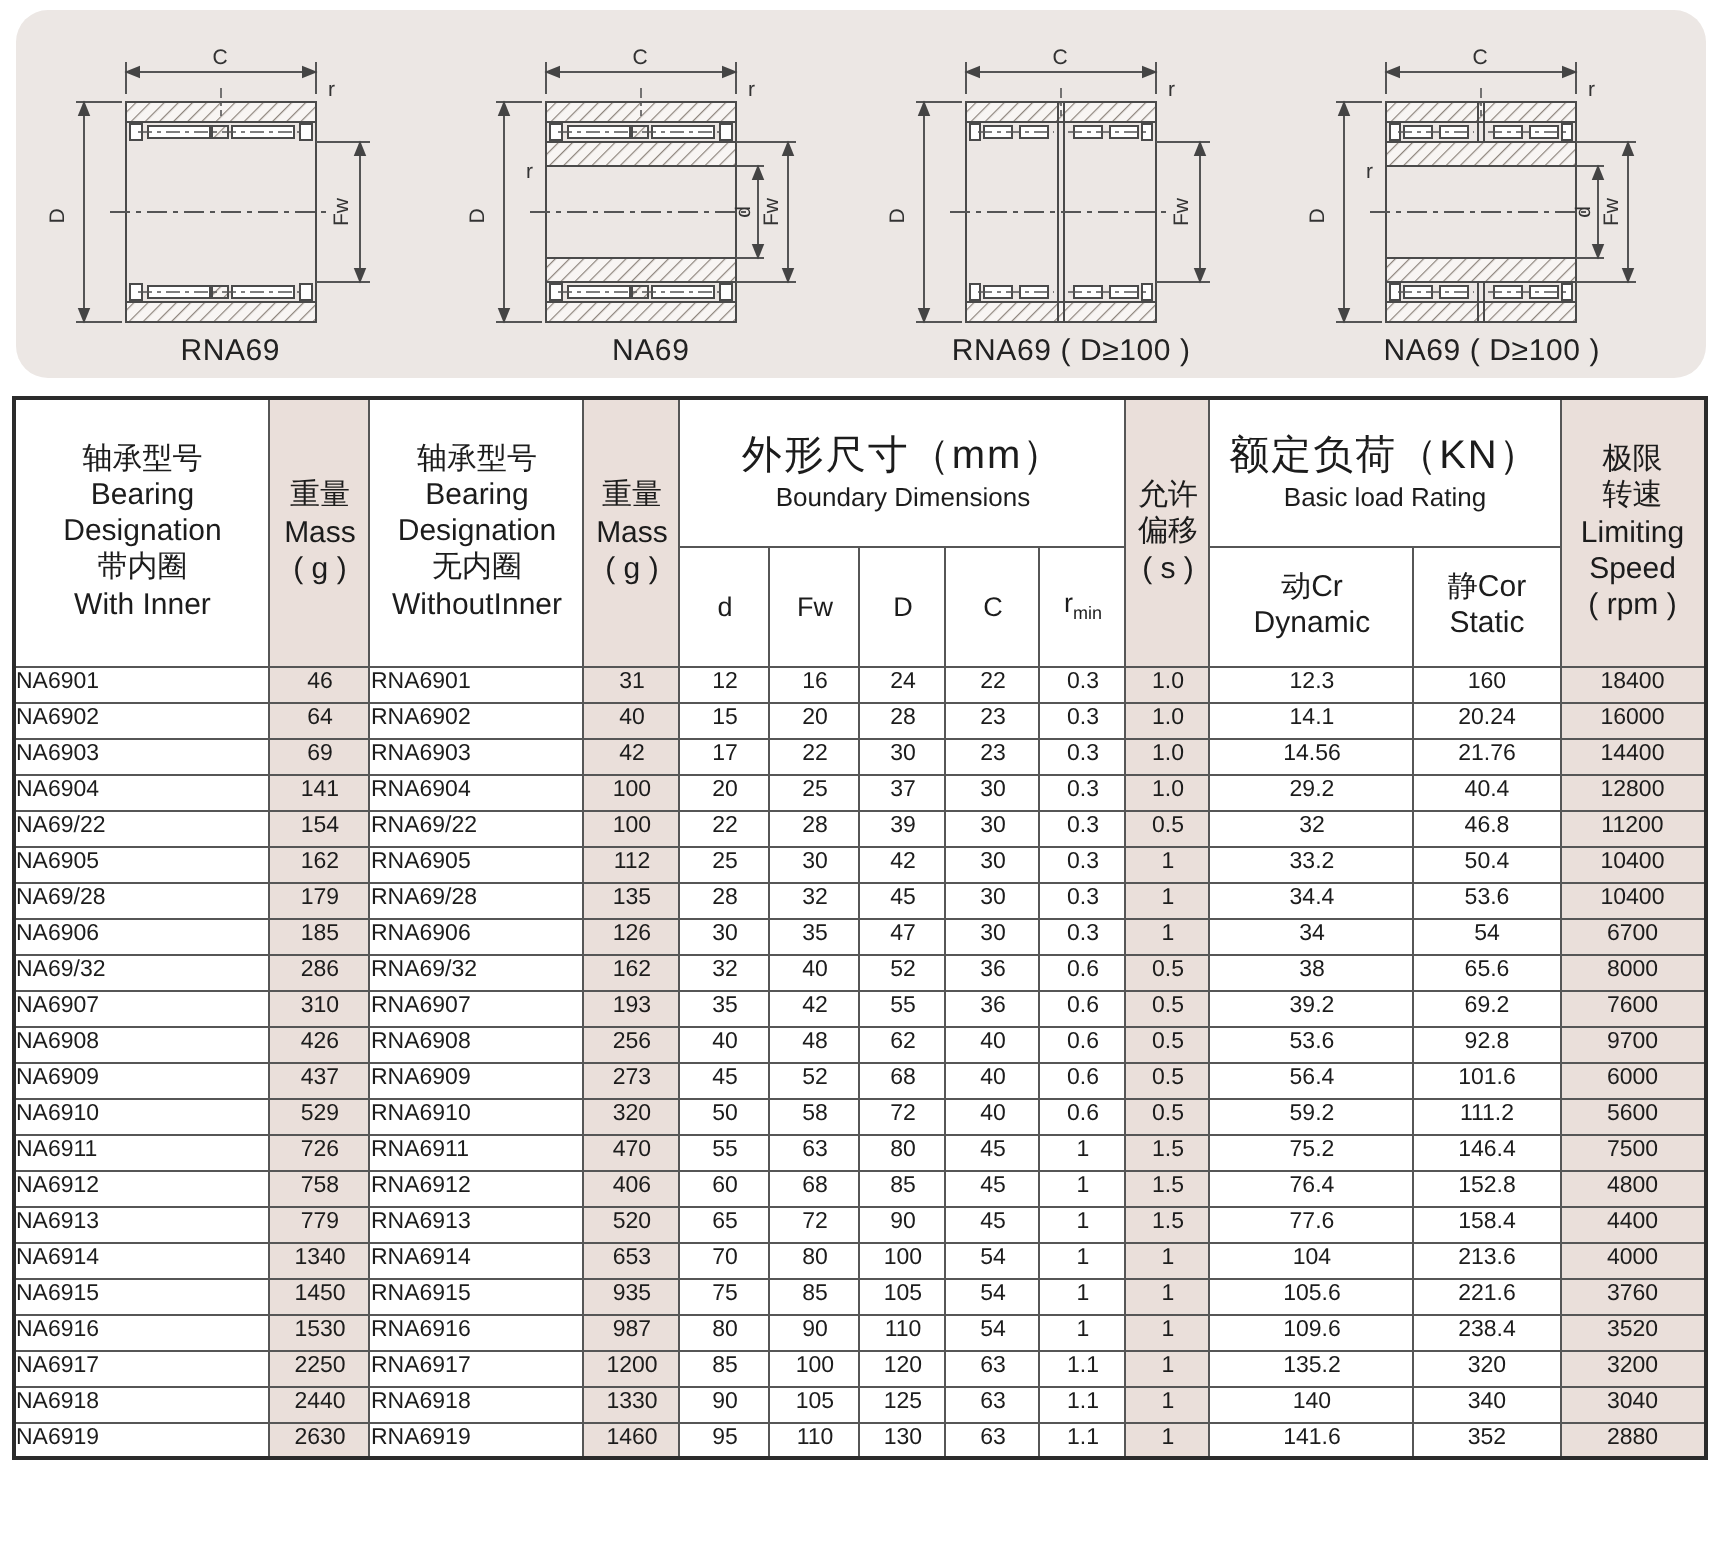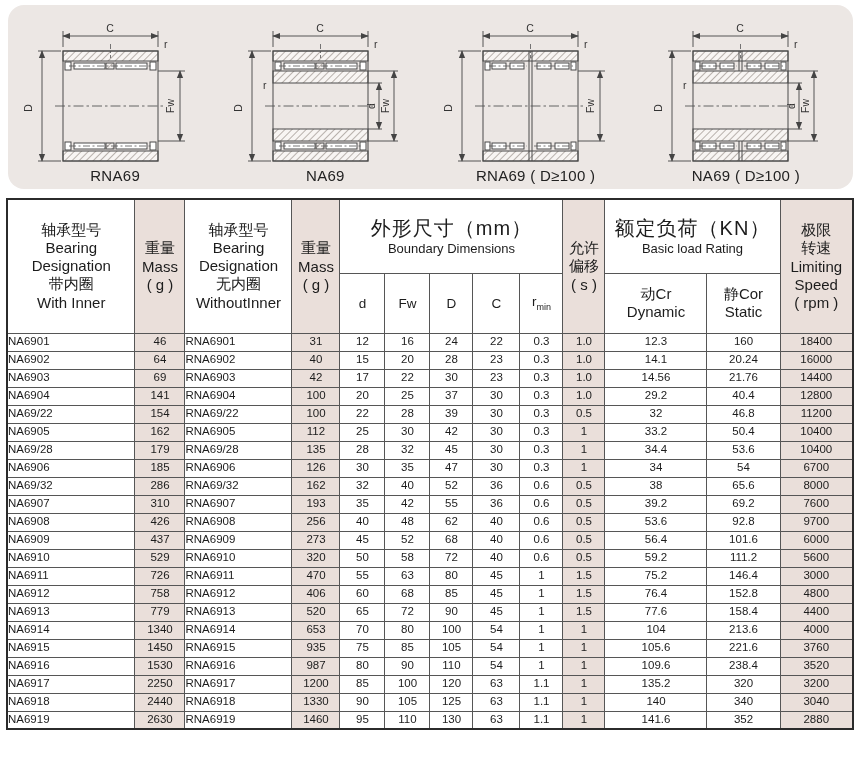--- a/index.html
+++ b/index.html
@@ -592,21 +592,21 @@
         <td class="left">RNA6911</td>
         <td class="pink">470</td>
         <td>55</td>
         <td>63</td>
         <td>80</td>
         <td>45</td>
         <td>1</td>
         <td class="pink">1.5</td>
         <td>75.2</td>
         <td>146.4</td>
-        <td class="pink">3000</td>
+        <td class="pink">7500</td>
       </tr>
       <tr>
         <td class="left">NA6912</td>
         <td class="pink">758</td>
         <td class="left">RNA6912</td>
         <td class="pink">406</td>
         <td>60</td>
         <td>68</td>
         <td>85</td>
         <td>45</td>

